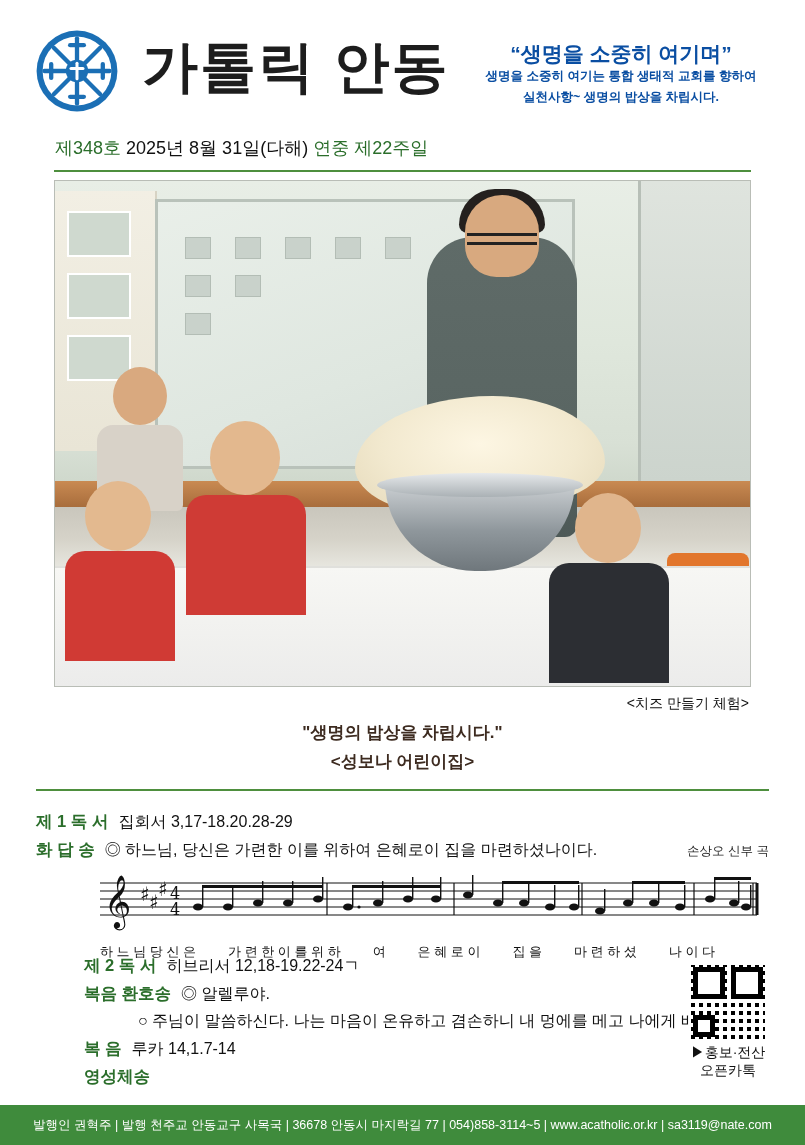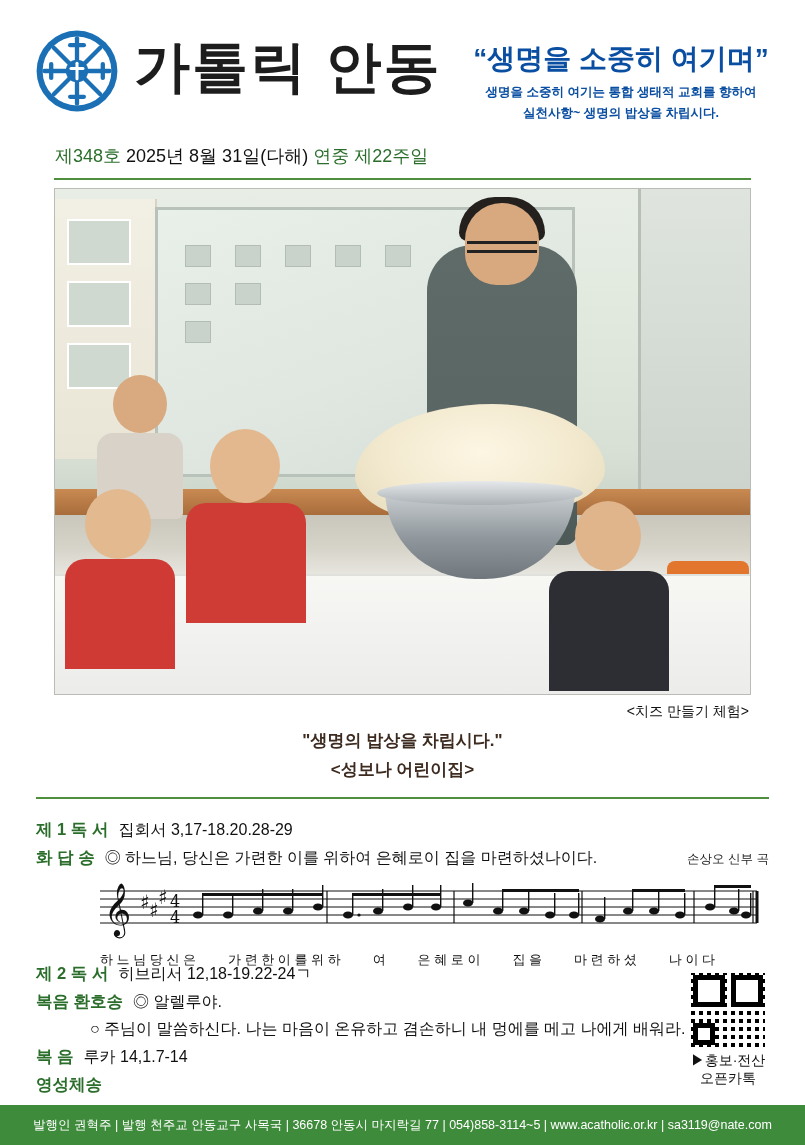--- a/index.html
+++ b/index.html
@@ -23,21 +23,21 @@
   
   .masthead {
     display: flex;
     align-items: flex-start;
     padding: 28px 34px 0 34px;
     justify-content: space-between;
   }
   .brand {
     display: flex;
     align-items: center;
-    gap: 14px;
+    gap: 22px;
   }
   .logo-mark {
     width: 86px; height: 86px;
     flex: 0 0 86px;
   }
   .brand-title {
     font-size: 56px;
     font-weight: bold;
     letter-spacing: 2px;
     color: #1d1d1d;
@@ -51,25 +51,24 @@
     padding-top: 12px;
     min-width: 300px;
   }
   .slogan .line1 {
     font-size: 12.5px;
     color: #333;
     letter-spacing: 0px;
     margin-bottom: 4px;
   }
   .slogan .line2 {
-    font-size: 28px;
+    font-size: 21px;
     font-weight: bold;
     color: #0a4ea2;
     letter-spacing: 0px;
-    margin-bottom: 6px;
   }
   .slogan .line3 {
     font-size: 12.5px;
     font-weight: bold;
     color: #0a4ea2;
     margin-bottom: 4px;
   }
   .slogan .line4 {
     font-size: 12.5px;
     font-weight: bold;
@@ -255,20 +254,21 @@
     padding: 4px 68px 0 78px;
     font-size: 13px;
     color: #111;
   }
   .lyrics span { white-space: nowrap; }
 
   
   .readings2 {
     padding: 10px 36px 0 36px;
     position: relative;
+    margin-left: 48px;
   }
   .qr {
     position: absolute;
     right: 38px;
     top: 18px;
     width: 78px;
     text-align: center;
   }
   .qr-box {
     width: 78px; height: 78px;

